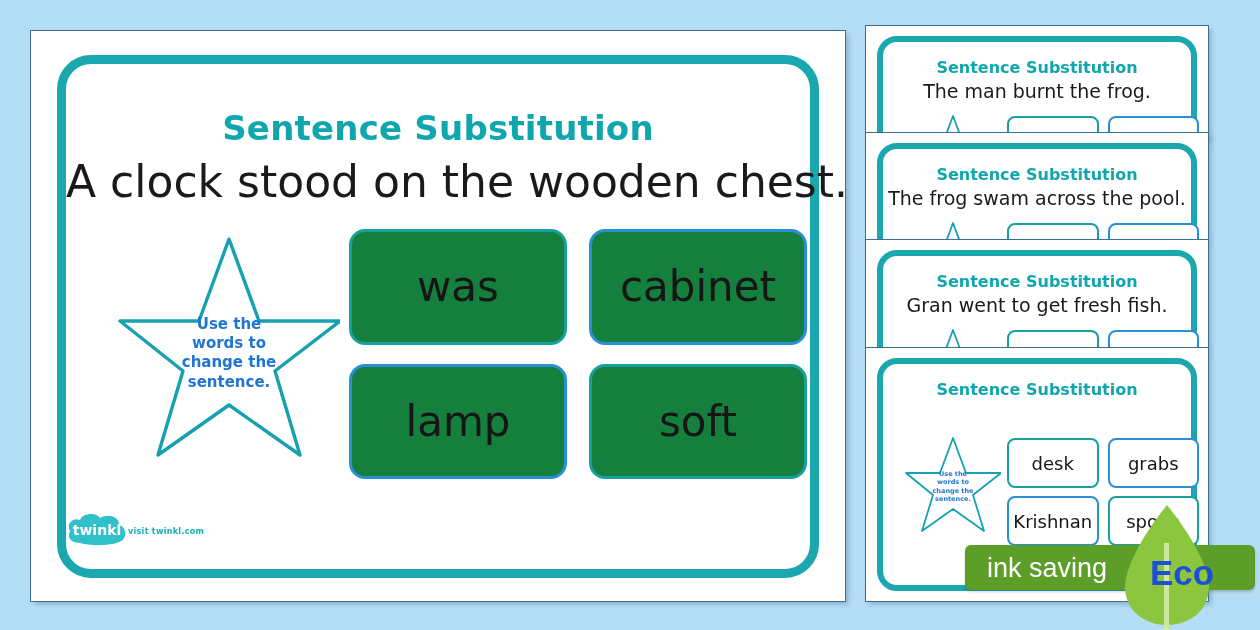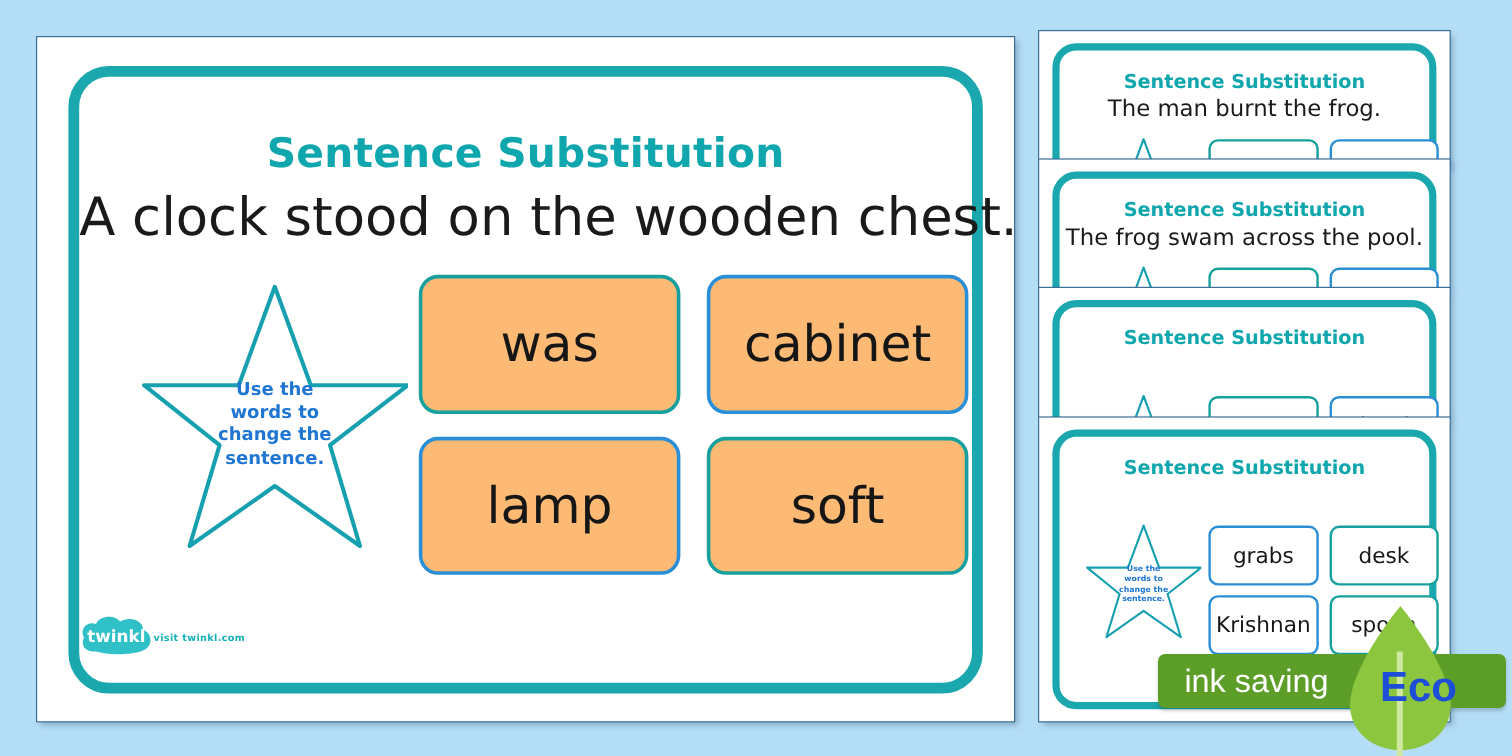--- a/index.html
+++ b/index.html
@@ -62,21 +62,21 @@
   
   .word-grid{
     position:absolute;left:283px;top:165px;
     width:458px;height:250px;
     display:grid;grid-template-columns:1fr 1fr;grid-template-rows:1fr 1fr;
     gap:19px 22px;
   }
   .word-box{
     border:3px solid #2a8fd6;
     border-radius:16px;
-    background:#fdba74;
+    background:#15803d;
     display:flex;align-items:center;justify-content:center;
     font-size:42px;color:#161616;
     font-family:"DejaVu Sans","Liberation Sans",sans-serif;
   }
   .word-box.teal{border-color:#17a09d;}
   .word-box.blue{border-color:#2a8fd6;}
 
   
   .logo{
     position:absolute;left:0;right:0;bottom:22px;
@@ -233,20 +233,21 @@
         <div class="mini-word teal"></div>
         <div class="mini-word blue"></div>
 
       </div>
     </div>
   </div>
 
   <div class="mini" style="top:240px;height:109px;">
     <div class="mini-inner" style="height:200px;">
       <div class="mini-title">Sentence Substitution</div>
+      <div class="mini-sentence">Gran went to get fresh fish.</div>
       <div class="mini-star">
         <svg viewBox="0 0 96 100">
           <polygon points="48,4 61,39 96,39 68,61 79,97 48,75 17,97 28,61 1,39 35,39" fill="none" stroke="#17a0b0" stroke-width="1.8" stroke-linejoin="round"></polygon>
         </svg>
       </div>
       <div class="mini-grid">
         <div class="mini-word teal">Stew</div>
         <div class="mini-word blue">beef</div>
 
       </div>
@@ -261,22 +262,22 @@
           <polygon points="48,4 61,39 96,39 68,61 79,97 48,75 17,97 28,61 1,39 35,39" fill="none" stroke="#17a0b0" stroke-width="1.8" stroke-linejoin="round"></polygon>
         </svg>
         <div class="mini-star-text">
           <div>Use the</div>
           <div>words to</div>
           <div>change the</div>
           <div>sentence.</div>
         </div>
       </div>
       <div class="mini-grid">
+        <div class="mini-word teal">desk</div>
         <div class="mini-word blue">grabs</div>
-        <div class="mini-word teal">desk</div>
         <div class="mini-word blue">Krishnan</div>
         <div class="mini-word teal">spoon</div>
       </div>
     </div>
   </div>
 
   <div class="eco">
     <div class="eco-bar"></div>
     <div class="eco-ink">ink saving</div>
     <div class="eco-leaf">

